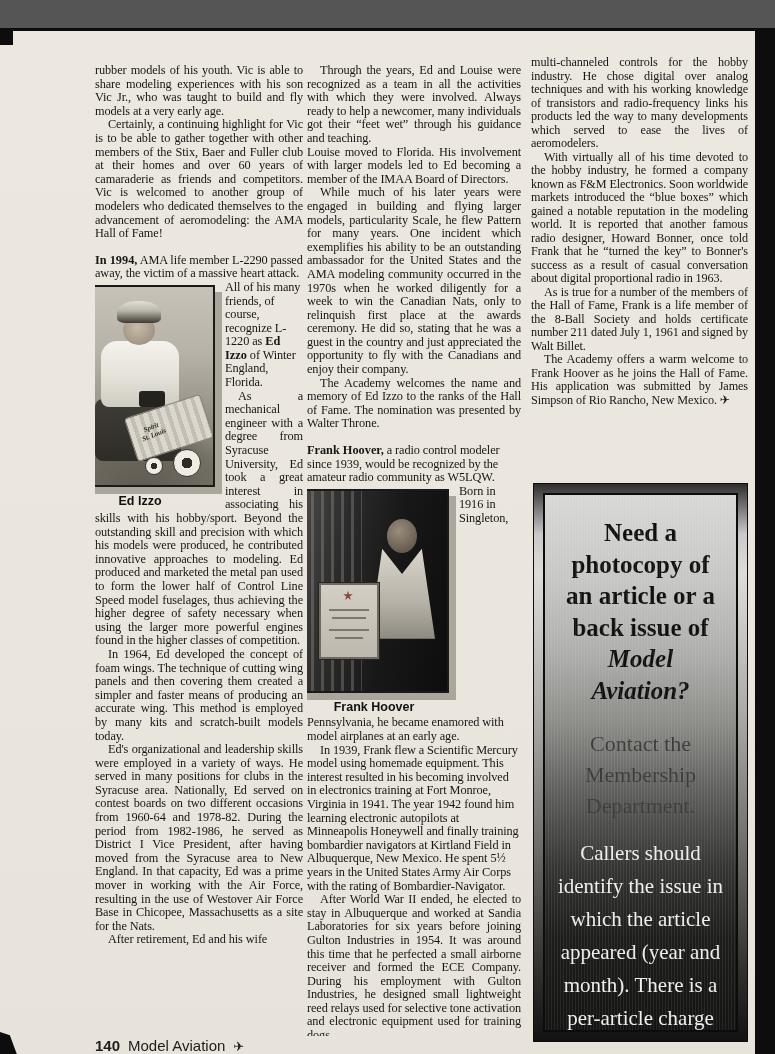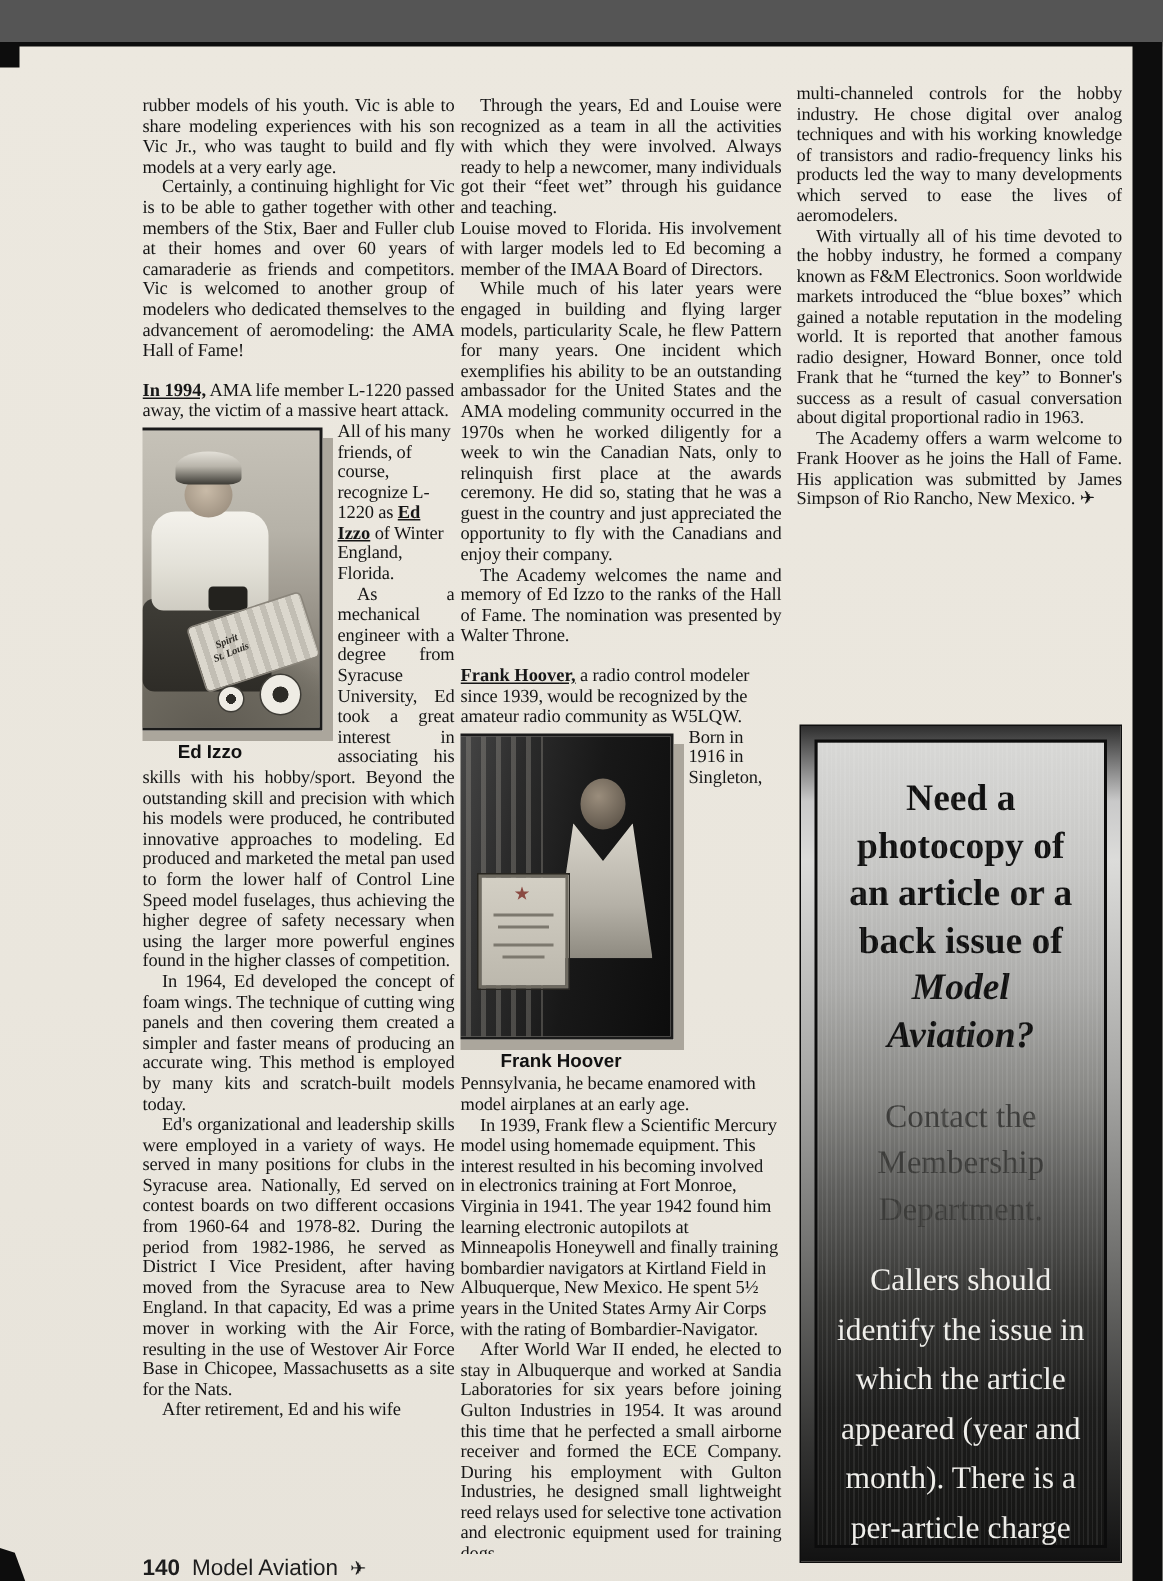--- a/index.html
+++ b/index.html
@@ -71,32 +71,32 @@
   .ad-headline{margin:22px 12px 0;font-size:25px;font-weight:bold;line-height:31.5px;color:#101010;}
   .ad-headline .ital{font-style:italic;}
   .ad-contact{margin:22px 14px 0;font-size:22px;line-height:31px;color:#3c3c3a;}
   .ad-info{margin:16px 11px 0;font-size:21px;line-height:33px;color:#efeeea;}
 
   
   #footer{position:absolute;left:95px;top:1009px;display:flex;align-items:baseline;gap:8px;
     font-family:"Liberation Sans",sans-serif;font-size:15px;color:#1d1d1d;}
   #footer .pg{font-weight:bold;}
   #footer .plane{font-size:13px;}
-  strong{letter-spacing:0;text-decoration:underline;}
+  strong{letter-spacing:0;}
 </style>
 </head>
 <body>
 
 <div id="page">
 
   <div class="col" id="col1">
     <div class="para">rubber models of his youth. Vic is able to share modeling experiences with his son Vic Jr., who was taught to build and fly models at a very early age.</div>
     <div class="para indent">Certainly, a continuing highlight for Vic is to be able to gather together with other members of the Stix, Baer and Fuller club at their homes and over 60 years of camaraderie as friends and competitors. Vic is welcomed to another group of modelers who dedicated themselves to the advancement of aeromodeling: the AMA Hall of Fame!</div>
     <div class="para bio gap-top">
-      <strong>In 1994,</strong><span> AMA life member L-1220 passed away, the victim of a massive heart attack. </span>
+      <strong>In 1994,</strong><span> AMA life member L-2290 passed away, the victim of a massive heart attack. </span>
       <figure class="photo" id="photo-ed">
         <div class="img">
           <div class="ed-ground"></div>
           <div class="ed-pants"></div>
           <div class="ed-shirt"></div>
           <div class="ed-face"></div>
           <div class="ed-cap"></div>
           <div class="ed-engine"></div>
           <div class="ed-wing">
             <div class="ed-wing-label">Spirit
@@ -140,20 +140,21 @@
       <span>community as W5LQW. Born in 1916 in Singleton, Pennsylvania, he became enamored with model airplanes at an early age.</span>
     </div>
     <div class="para bio indent">In 1939, Frank flew a Scientific Mercury model using homemade equipment. This interest resulted in his becoming involved in electronics training at Fort Monroe, Virginia in 1941. The year 1942 found him learning electronic autopilots at Minneapolis Honeywell and finally training bombardier navigators at Kirtland Field in Albuquerque, New Mexico. He spent 5½ years in the United States Army Air Corps with the rating of Bombardier-Navigator.</div>
     <div class="para indent">After World War II ended, he elected to stay in Albuquerque and worked at Sandia Laboratories for six years before joining Gulton Industries in 1954. It was around this time that he perfected a small airborne receiver and formed the ECE Company. During his employment with Gulton Industries, he designed small lightweight reed relays used for selective tone activation and electronic equipment used for training dogs.</div>
 
   </div>
 
   <div class="col" id="col3">
     <div class="para">multi-channeled controls for the hobby industry. He chose digital over analog techniques and with his working knowledge of transistors and radio-frequency links his products led the way to many developments which served to ease the lives of aeromodelers.</div>
     <div class="para indent">With virtually all of his time devoted to the hobby industry, he formed a company known as F&amp;M Electronics. Soon worldwide markets introduced the “blue boxes” which gained a notable reputation in the modeling world. It is reported that another famous radio designer, Howard Bonner, once told Frank that he “turned the key” to Bonner's success as a result of casual conversation about digital proportional radio in 1963.</div>
+    <div class="para indent">As is true for a number of the members of the Hall of Fame, Frank is a life member of the 8-Ball Society and holds certificate number 211 dated July 1, 1961 and signed by Walt Billet.</div>
     <div class="para indent">
       <span>The Academy offers a warm welcome to Frank Hoover as he joins the Hall of Fame. His application was submitted by James Simpson of Rio Rancho, New Mexico. </span><span class="plane">✈</span>
     </div>
   </div>
 
   <div id="ad">
     <div class="ad-frame">
       <div class="ad-inner">
         <div class="ad-headline">
           <span>Need a photocopy of an article or a back issue of </span><span class="ital">Model Aviation</span><span class="ital">?</span>

